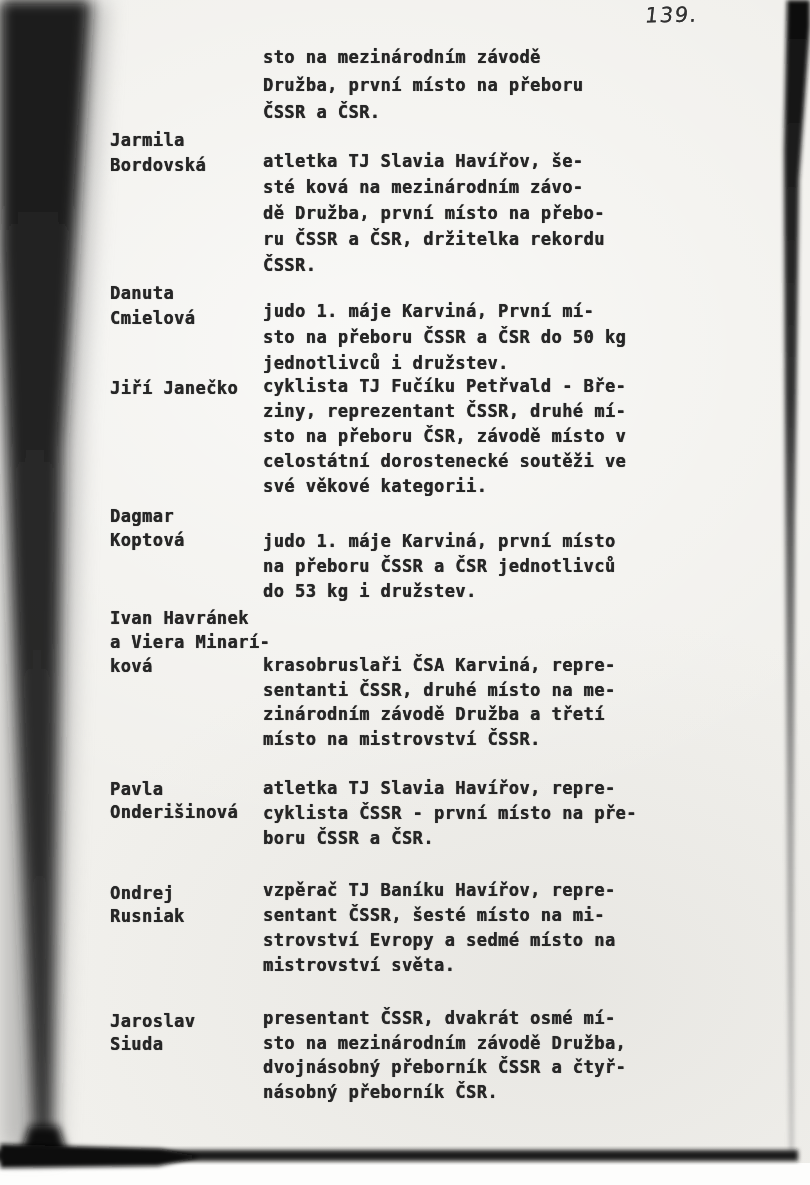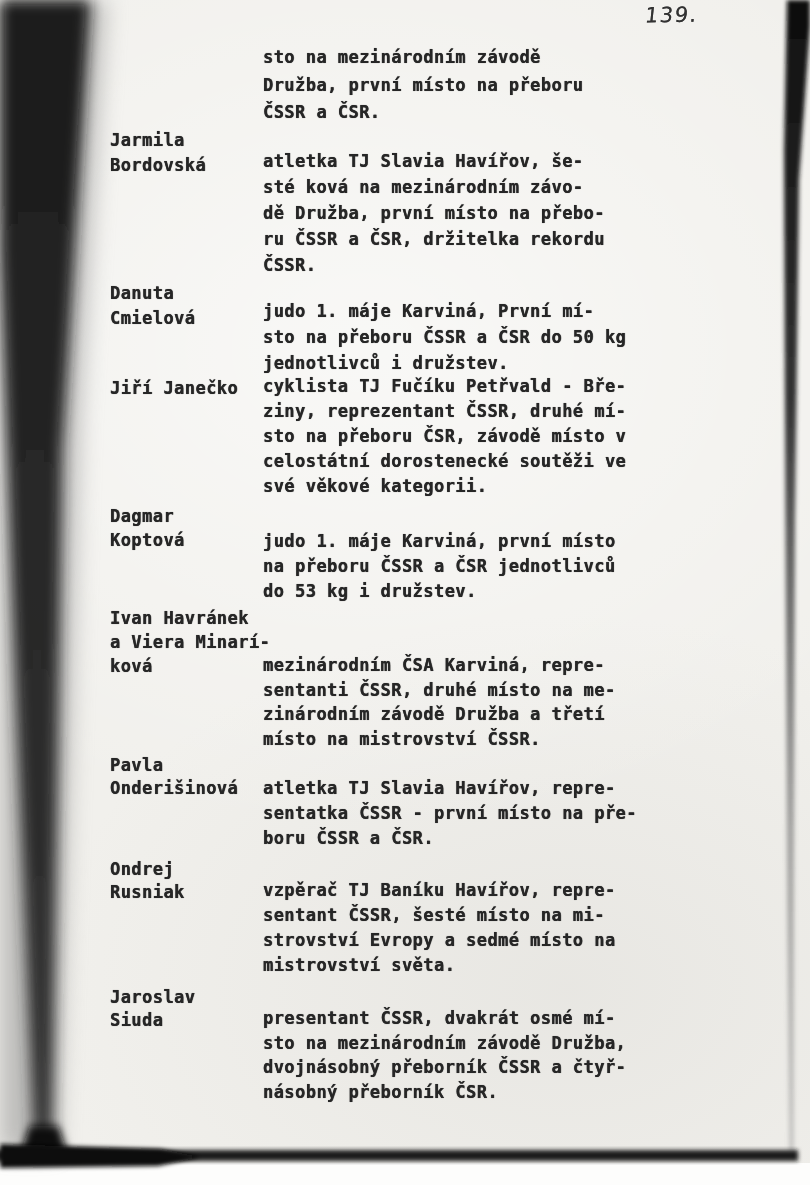--- a/index.html
+++ b/index.html
@@ -34,21 +34,21 @@
     font-size: 17px;
     font-weight: 700;
     letter-spacing: 0.45px;
     text-shadow: 0 0 0.7px rgba(38,38,38,0.85), 0.4px 0.4px 0.5px rgba(38,38,38,0.45);
     white-space: pre;
   }
   .name-block  { left: 110px; width: 175px; }
   .desc-block  { left: 263px; width: 400px; }
   .lh24   { line-height: 24px; }
   .lh245  { line-height: 24.5px; }
-  .lh23   { line-height: 23px; }
+  .lh23   { line-height: 23px; margin-top: 24px; }
   .lh25   { line-height: 25px; }
   .lh26   { line-height: 26px; }
   .lh275  { line-height: 27.5px; }
   #page-number {
     position: absolute;
     left: 645px; top: 3px;
     z-index: 2;
     font-family: "DejaVu Sans", sans-serif;
     font-size: 21px;
     color: #323232;
@@ -151,33 +151,33 @@
     <div class="tw">na přeboru ČSSR a ČSR jednotlivců</div>
     <div class="tw">do 53 kg i družstev.</div>
   </div>
 
   <div class="txt name-block lh24" style="top:606px">
     <div class="tw">Ivan Havránek</div>
     <div class="tw">a Viera Minarí-</div>
     <div class="tw">ková</div>
   </div>
   <div class="txt desc-block lh245" style="top:653px">
-    <div class="tw">mezinárodním ČSA Karviná, repre-</div>
+    <div class="tw">krasobruslaři ČSA Karviná, repre-</div>
     <div class="tw">sentanti ČSSR, druhé místo na me-</div>
     <div class="tw">zinárodním závodě Družba a třetí</div>
     <div class="tw">místo na mistrovství ČSSR.</div>
   </div>
 
   <div class="txt name-block lh23" style="top:754px">
     <div class="tw">Pavla</div>
     <div class="tw">Onderišinová</div>
   </div>
   <div class="txt desc-block lh25" style="top:776px">
     <div class="tw">atletka TJ Slavia Havířov, repre-</div>
-    <div class="tw">sentatka ČSSR - první místo na pře-</div>
+    <div class="tw">cyklista ČSSR - první místo na pře-</div>
     <div class="tw">boru ČSSR a ČSR.</div>
   </div>
 
   <div class="txt name-block lh23" style="top:858px">
     <div class="tw">Ondrej</div>
     <div class="tw">Rusniak</div>
   </div>
   <div class="txt desc-block lh25" style="top:878px">
     <div class="tw">vzpěrač TJ Baníku Havířov, repre-</div>
     <div class="tw">sentant ČSSR, šesté místo na mi-</div>

